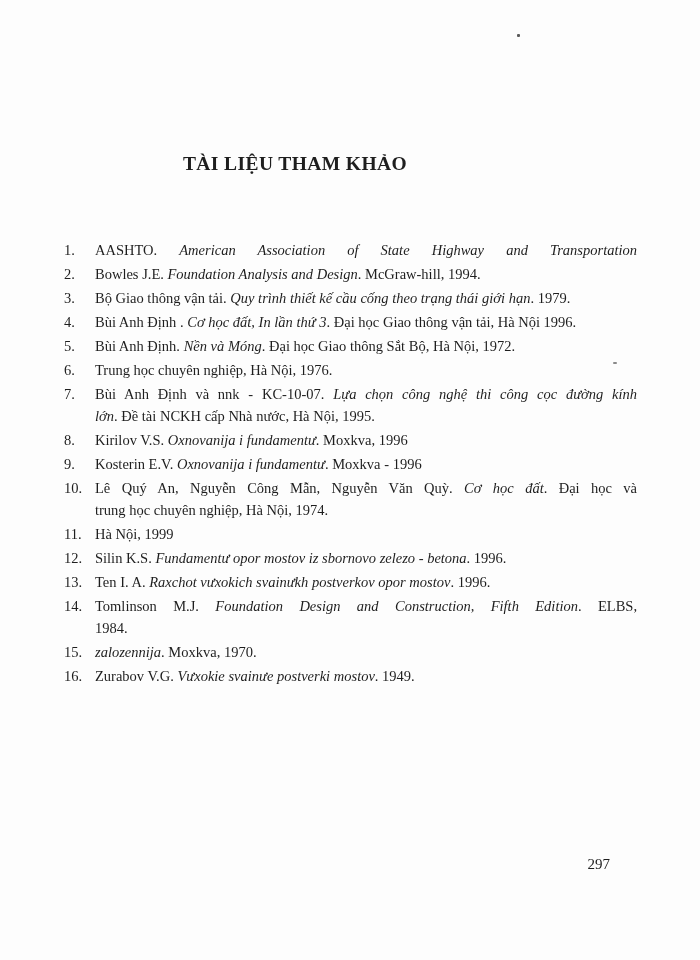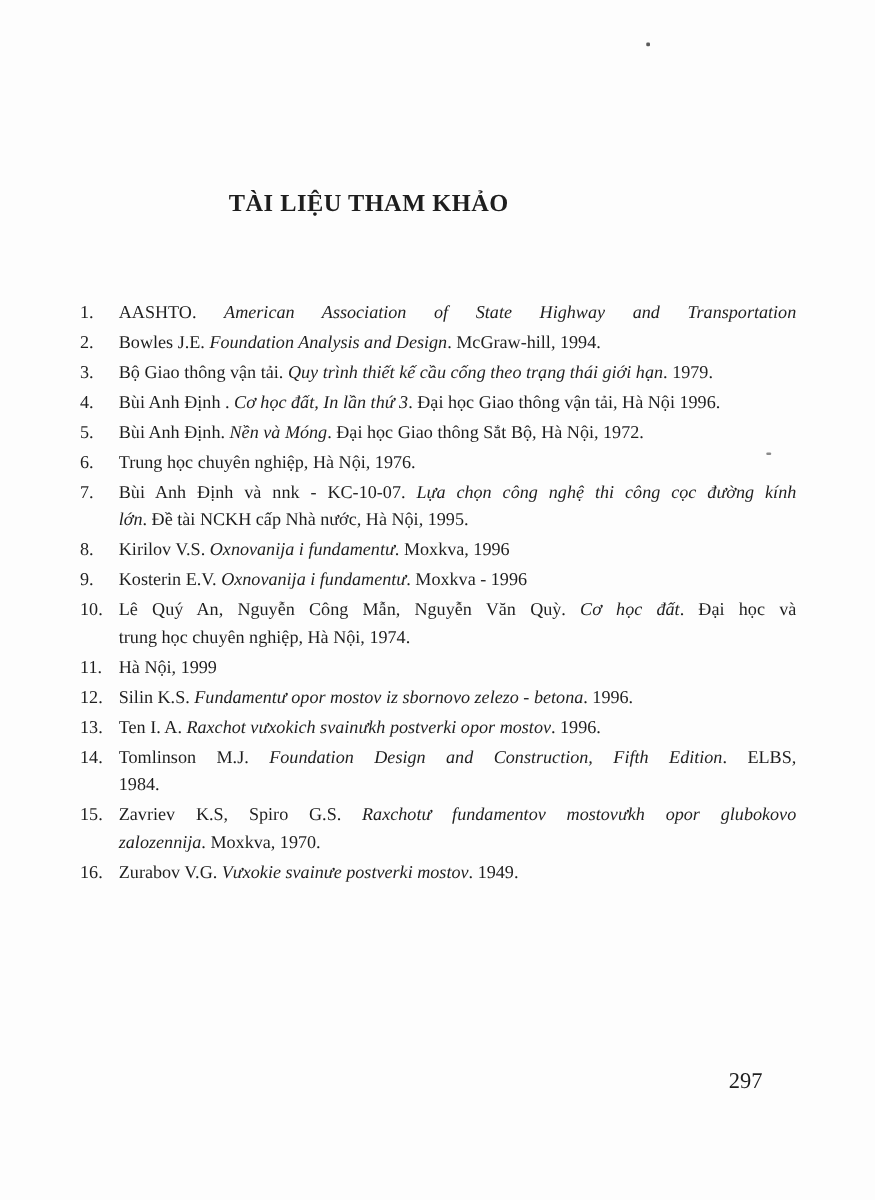--- a/index.html
+++ b/index.html
@@ -31,21 +31,21 @@
   .ref-item { display: flex; margin-bottom: 2px; }
   .ref-num  { flex: 0 0 31px; line-height: 22px; }
   .ref-text { flex: 1; min-width: 0; }
   .ln { line-height: 22px; min-height: 22px; text-align: left; }
   .ln.just { text-align: justify; text-align-last: justify; }
   .ln em { font-style: italic; }
 
   .page-num {
     position: absolute;
     top: 855px; right: 90px;
-    font-size: 18px;
+    font-size: 15px;
     line-height: 18px;
   }
 
   .speck { position: absolute; background: #5a5a5a; border-radius: 1px; }
   .speck-top { top: 34px; left: 517px; width: 3px; height: 3px; }
   .speck-mid { top: 362px; left: 613px; width: 4px; height: 2px; background: #8a8a8a; }
 </style>
 </head>
 <body style="background: rgb(253, 253, 253); color: rgb(30, 30, 30);">
 
@@ -126,34 +126,33 @@
       </div>
       <div class="ref-item">
         <span class="ref-num">12.</span>
         <div class="ref-text">
           <div class="ln"><span>Silin K.S. </span><em>Fundamentư opor mostov iz sbornovo zelezo - betona</em><span>. 1996.</span></div>
         </div>
       </div>
       <div class="ref-item">
         <span class="ref-num">13.</span>
         <div class="ref-text">
-          <div class="ln"><span>Ten I. A. </span><em>Raxchot vưxokich svainưkh postverki opor mostov</em><span>. 1996.</span></div>
+          <div class="ln"><span>Ten I. A. </span><em>Raxchot vưxokich svainưkh postverkov opor mostov</em><span>. 1996.</span></div>
         </div>
       </div>
       <div class="ref-item">
         <span class="ref-num">14.</span>
         <div class="ref-text">
           <div class="ln just"><span>Tomlinson M.J. </span><em>Foundation Design and Construction, Fifth Edition</em><span>. ELBS,</span></div>
           <div class="ln"><span>1984.</span></div>
         </div>
       </div>
       <div class="ref-item">
         <span class="ref-num">15.</span>
         <div class="ref-text">
-          <div class="ln just"><span>Zavriev K.S, Spiro G.S. </span><em>Raxchotư fundamentov mostovưkh opor glubokovo</em></div>
           <div class="ln"><em>zalozennija</em><span>. Moxkva, 1970.</span></div>
         </div>
       </div>
       <div class="ref-item">
         <span class="ref-num">16.</span>
         <div class="ref-text">
           <div class="ln"><span>Zurabov V.G. </span><em>Vưxokie svainưe postverki mostov</em><span>. 1949.</span></div>
         </div>
       </div>
     </div>

